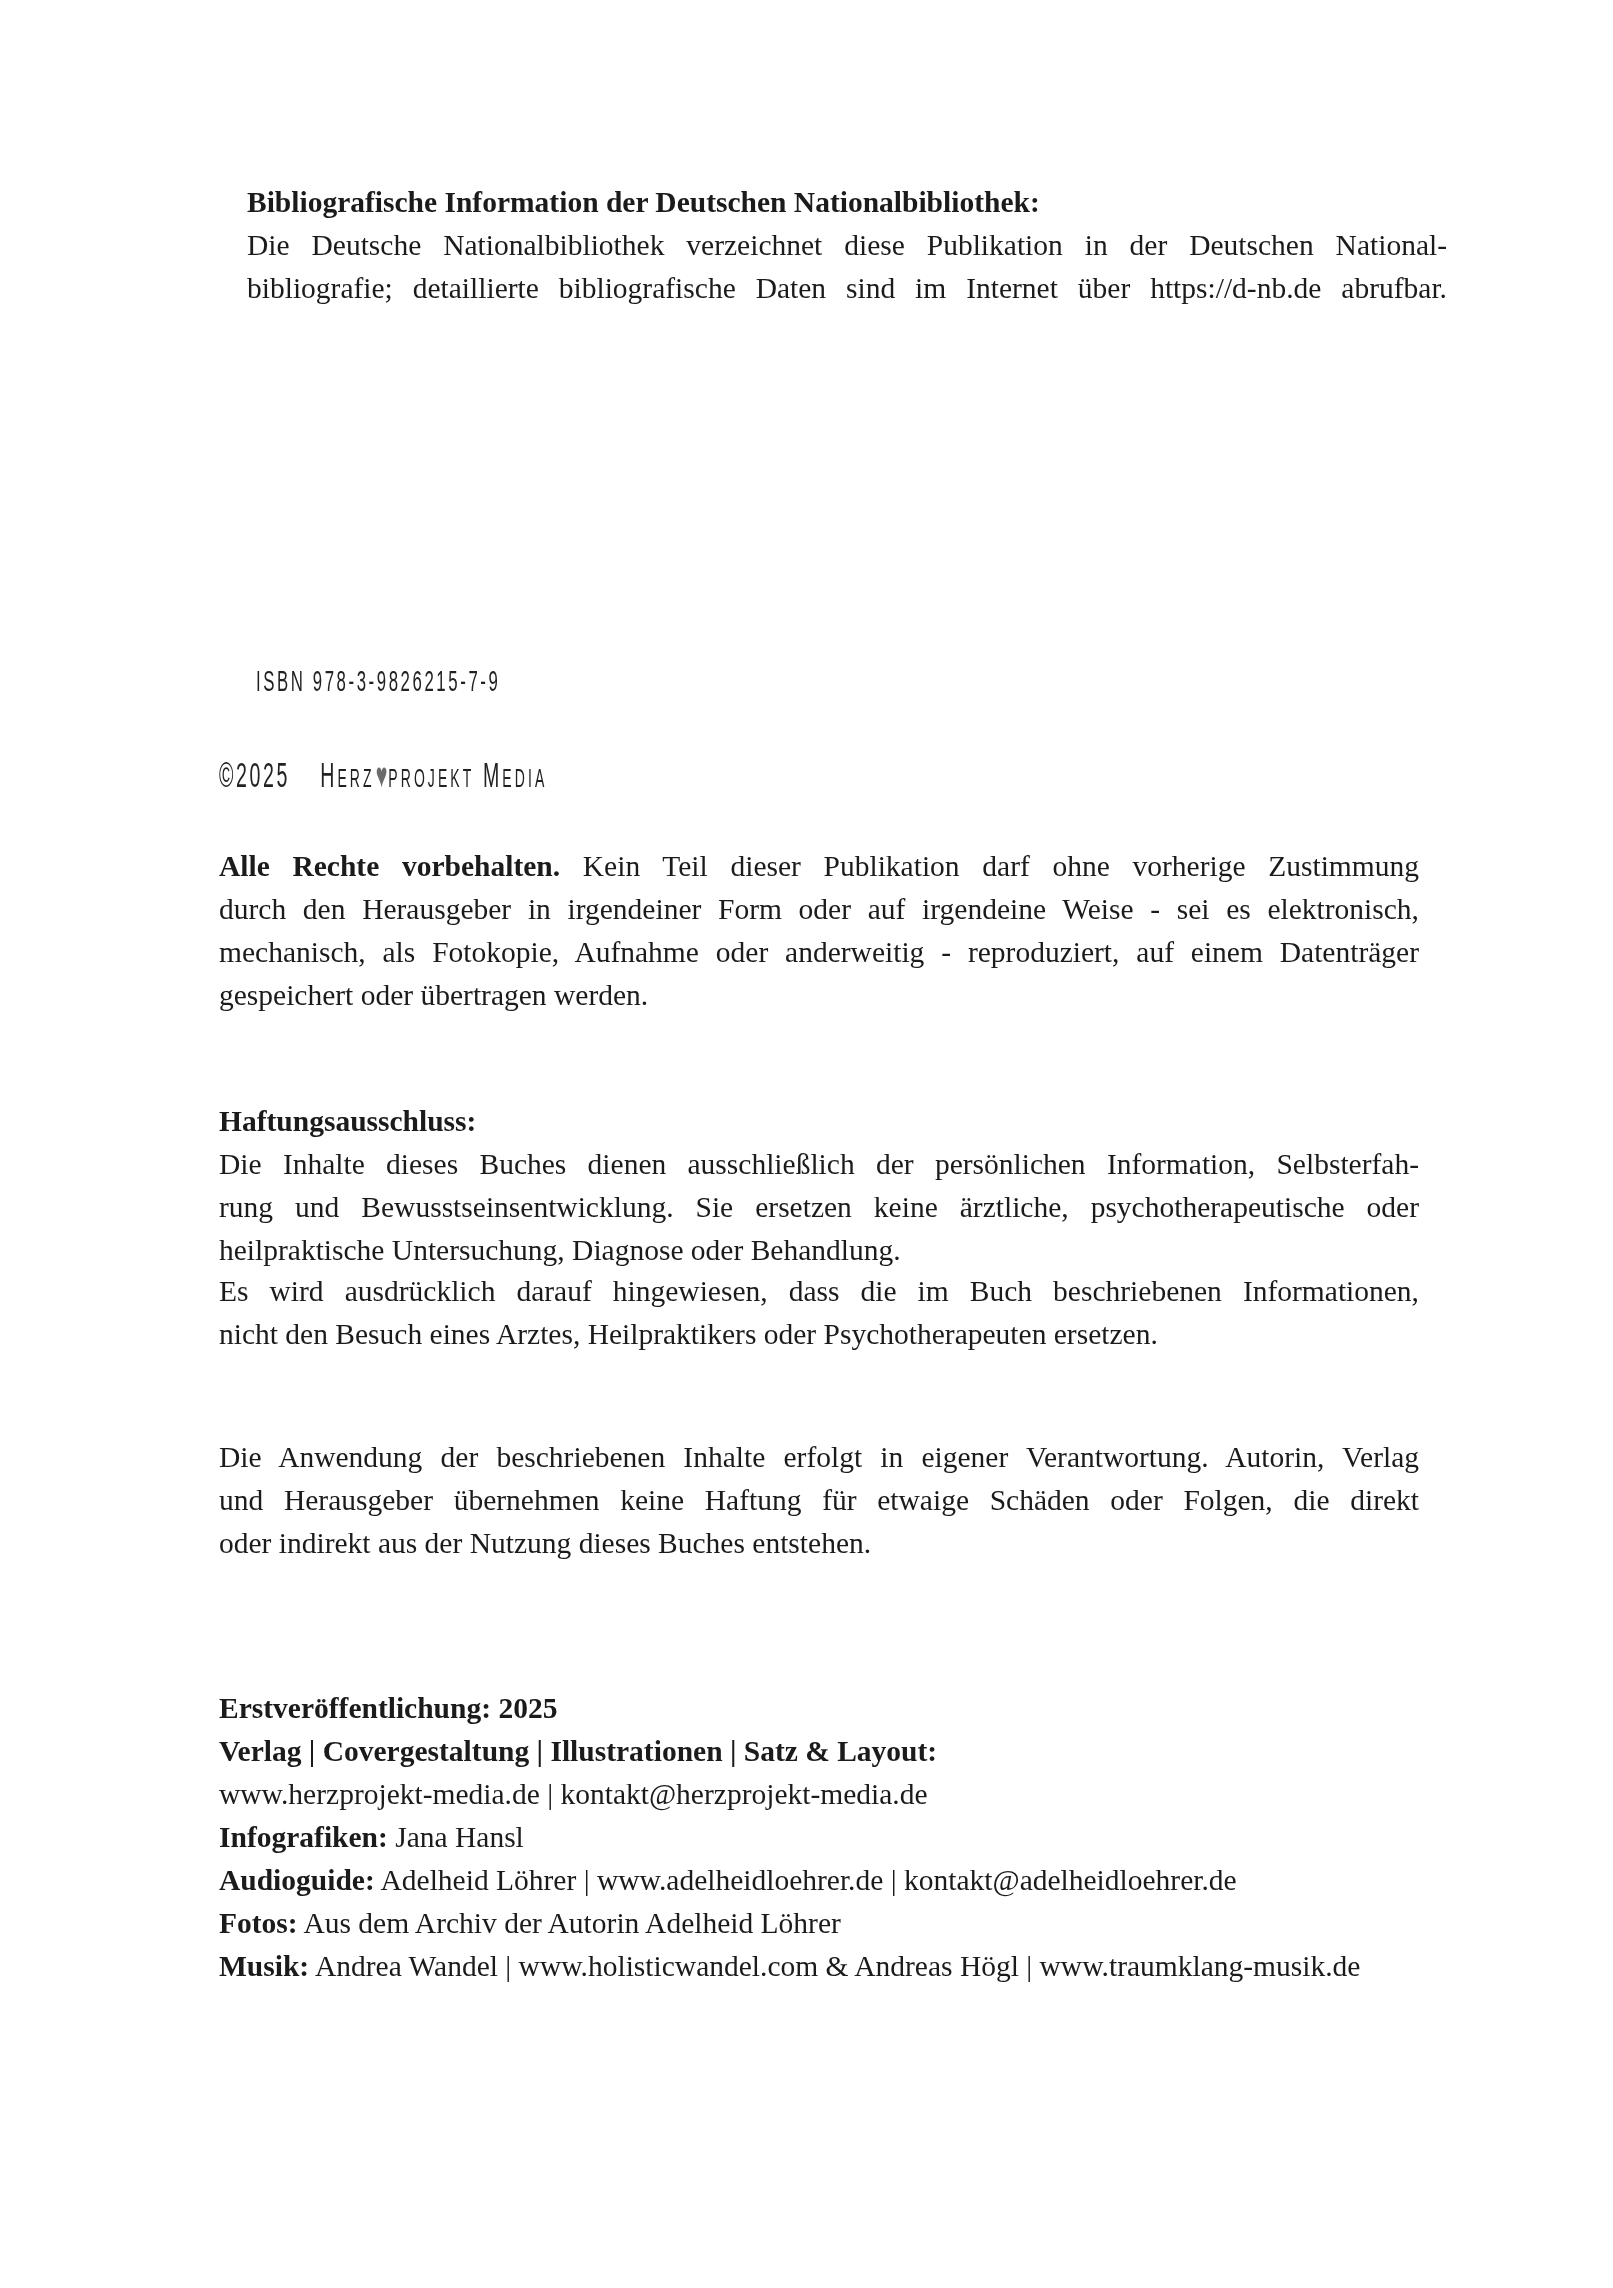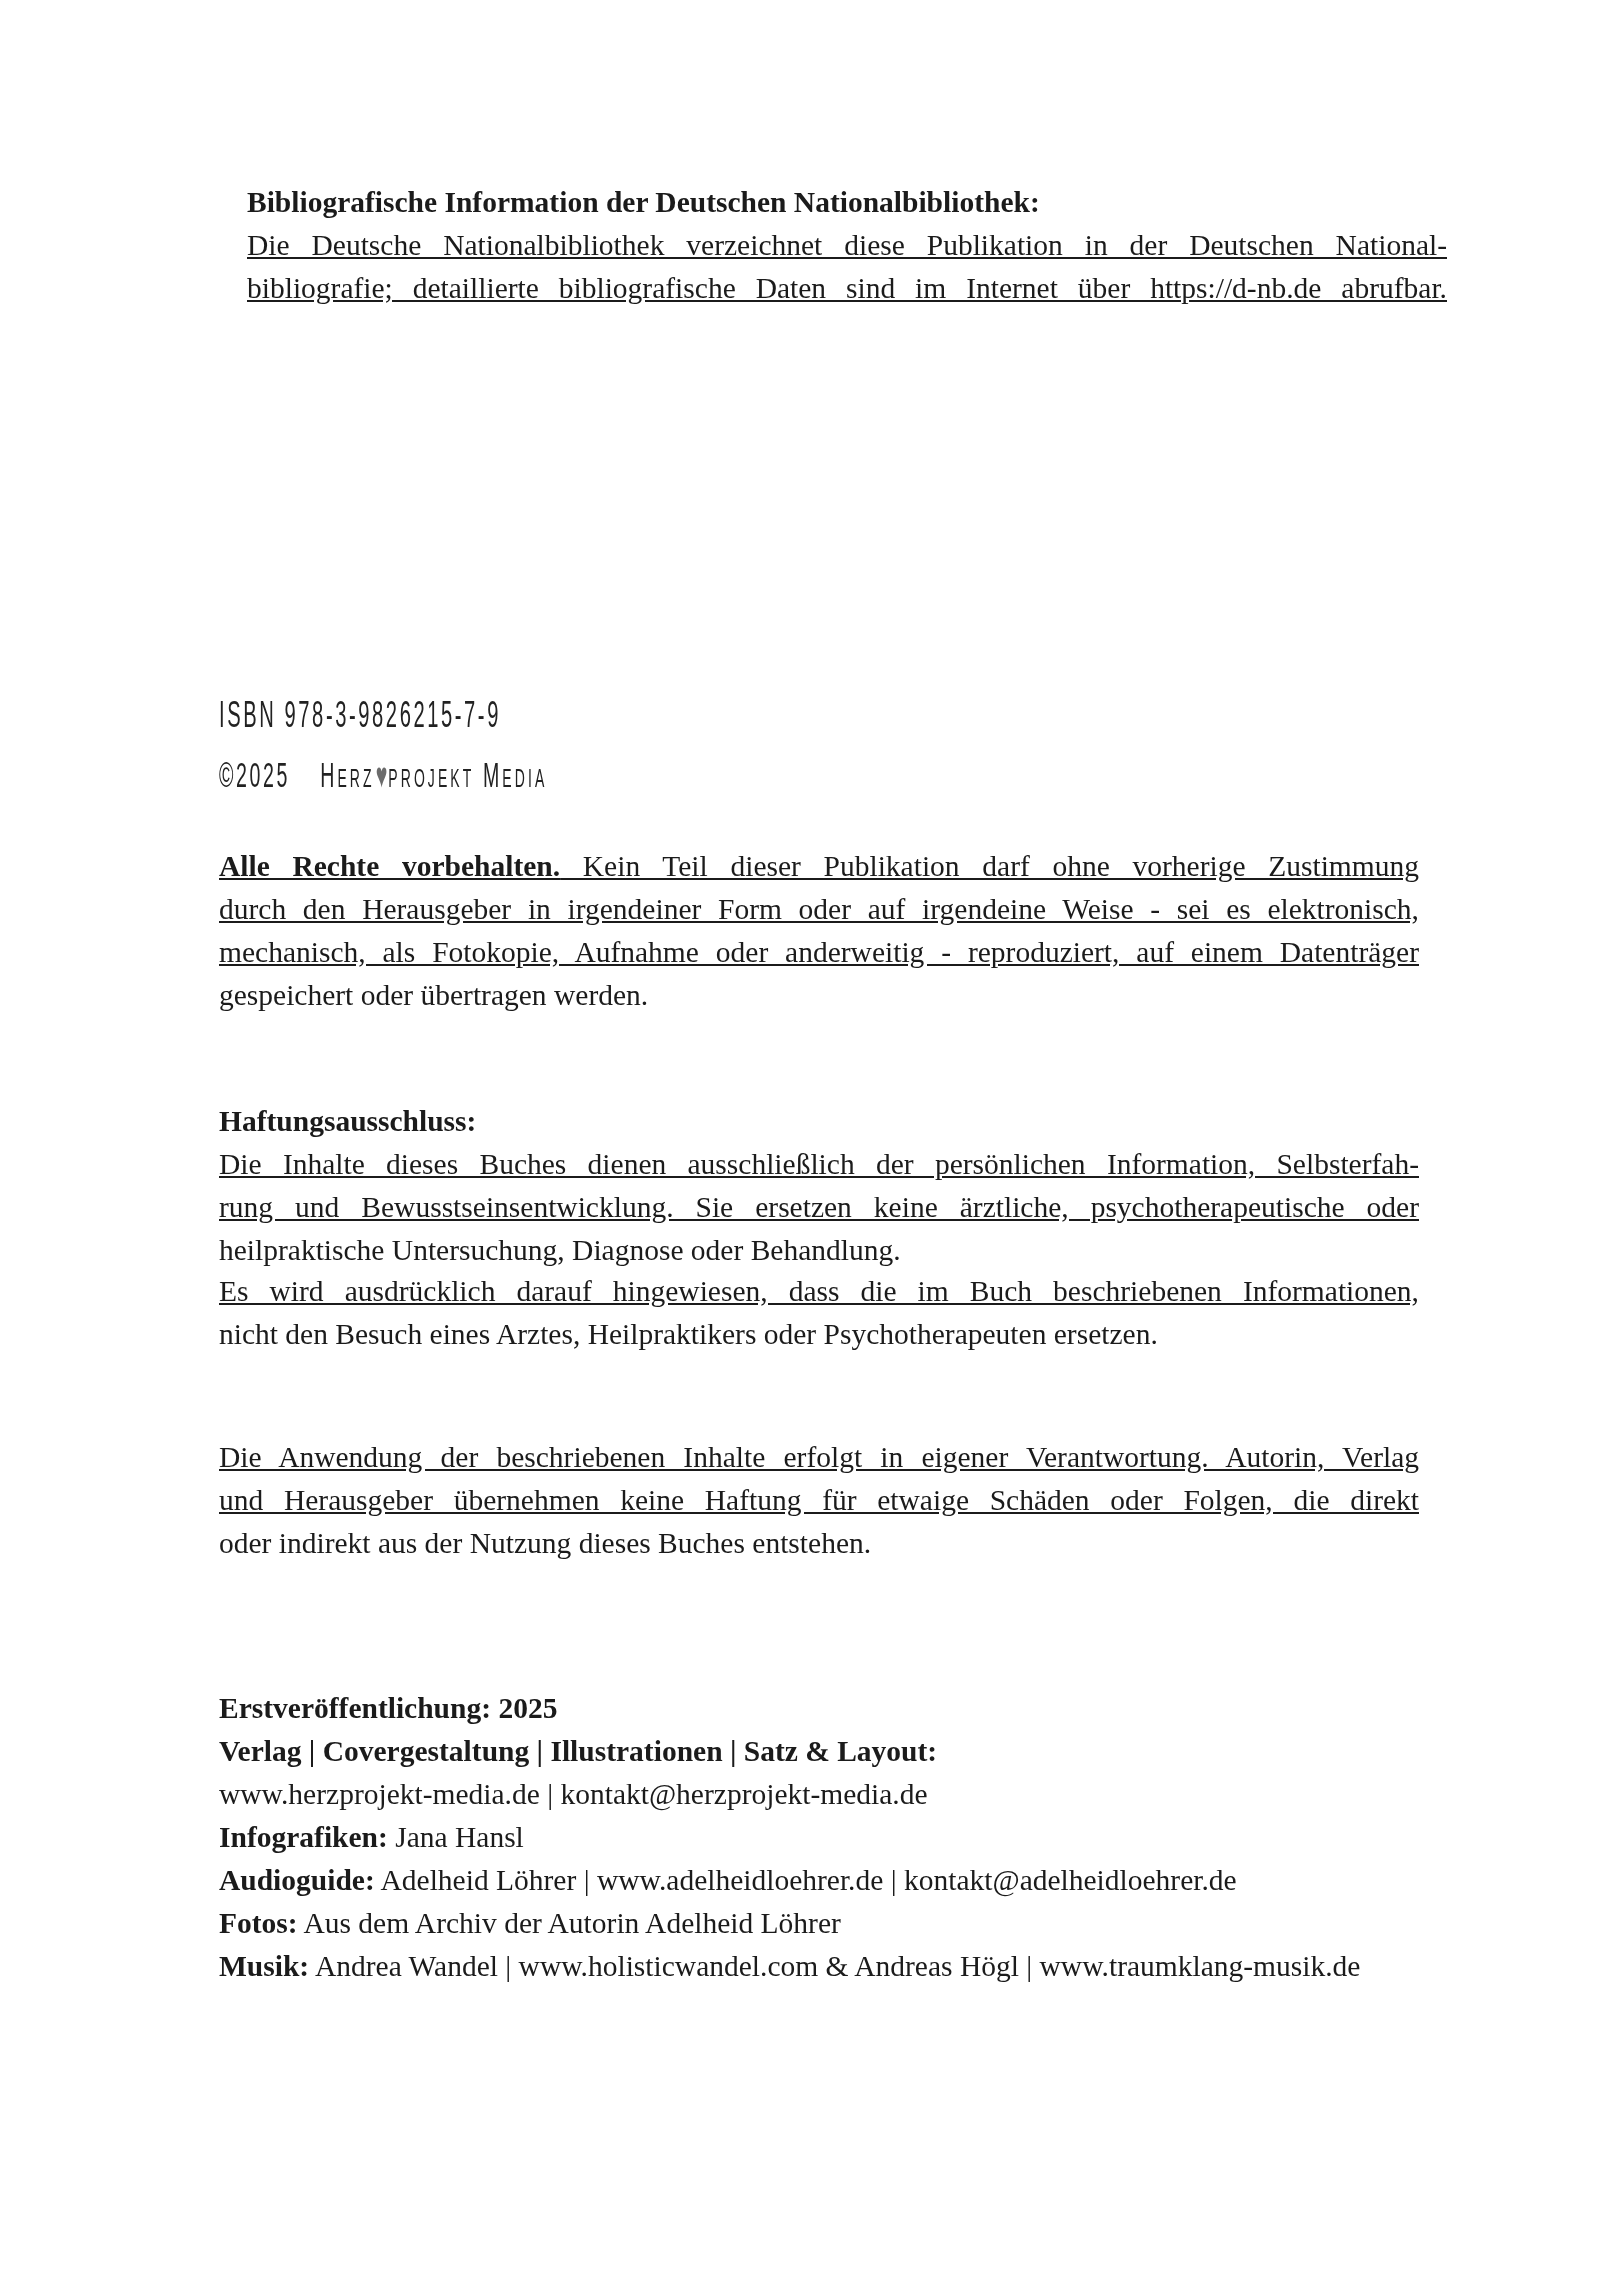--- a/index.html
+++ b/index.html
@@ -18,39 +18,38 @@
     left: 219px;
     width: 1200px;
     font-size: 29.5px;
     line-height: 43px;
   }
   .line { text-align: left; white-space: nowrap; }
   .line.j {
     text-align: justify;
     text-align-last: justify;
     white-space: normal;
-    text-decoration: underline;
   }
   .b { font-weight: bold; }
 
   
   .hand {
     position: absolute;
     left: 219px;
     white-space: nowrap;
     font-family: "Liberation Sans", "DejaVu Sans", sans-serif;
     color: #222222;
   }
   .hand .squeeze {
     display: inline-block;
     transform: scaleX(0.56);
     transform-origin: 0 50%;
     letter-spacing: 4.6px;
   }
-  .isbn-line { top: 694px; font-size: 36px; }
+  .isbn-line { top: 664px; font-size: 30px; margin-left: 37px; }
   .copyright-line { top: 755px; font-size: 35px; }
   .copyright-line .brand-group {
     font-variant: small-caps;
     margin-left: 54px;
     letter-spacing: 5.5px;
   }
   .heart { font-variant: normal; letter-spacing: 0; padding: 0 1.8px; }
 </style>
 </head>
 <body>

